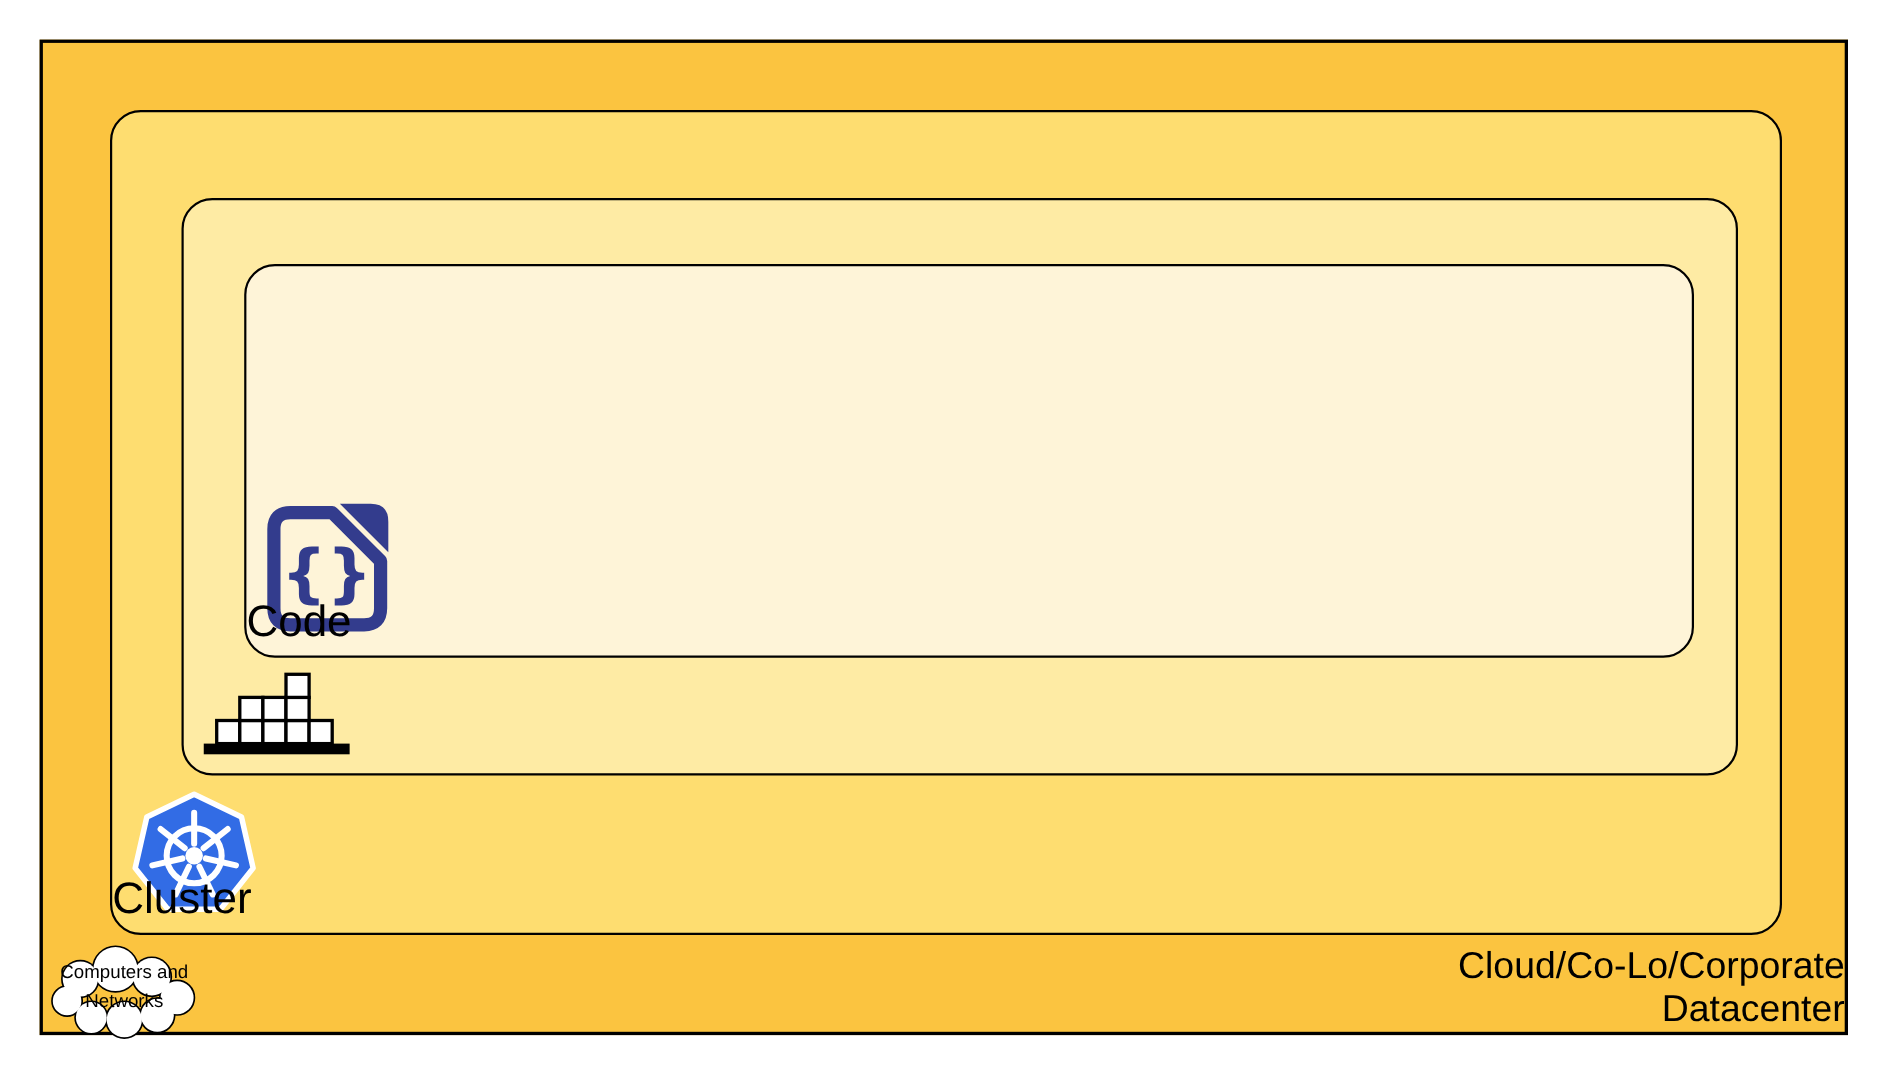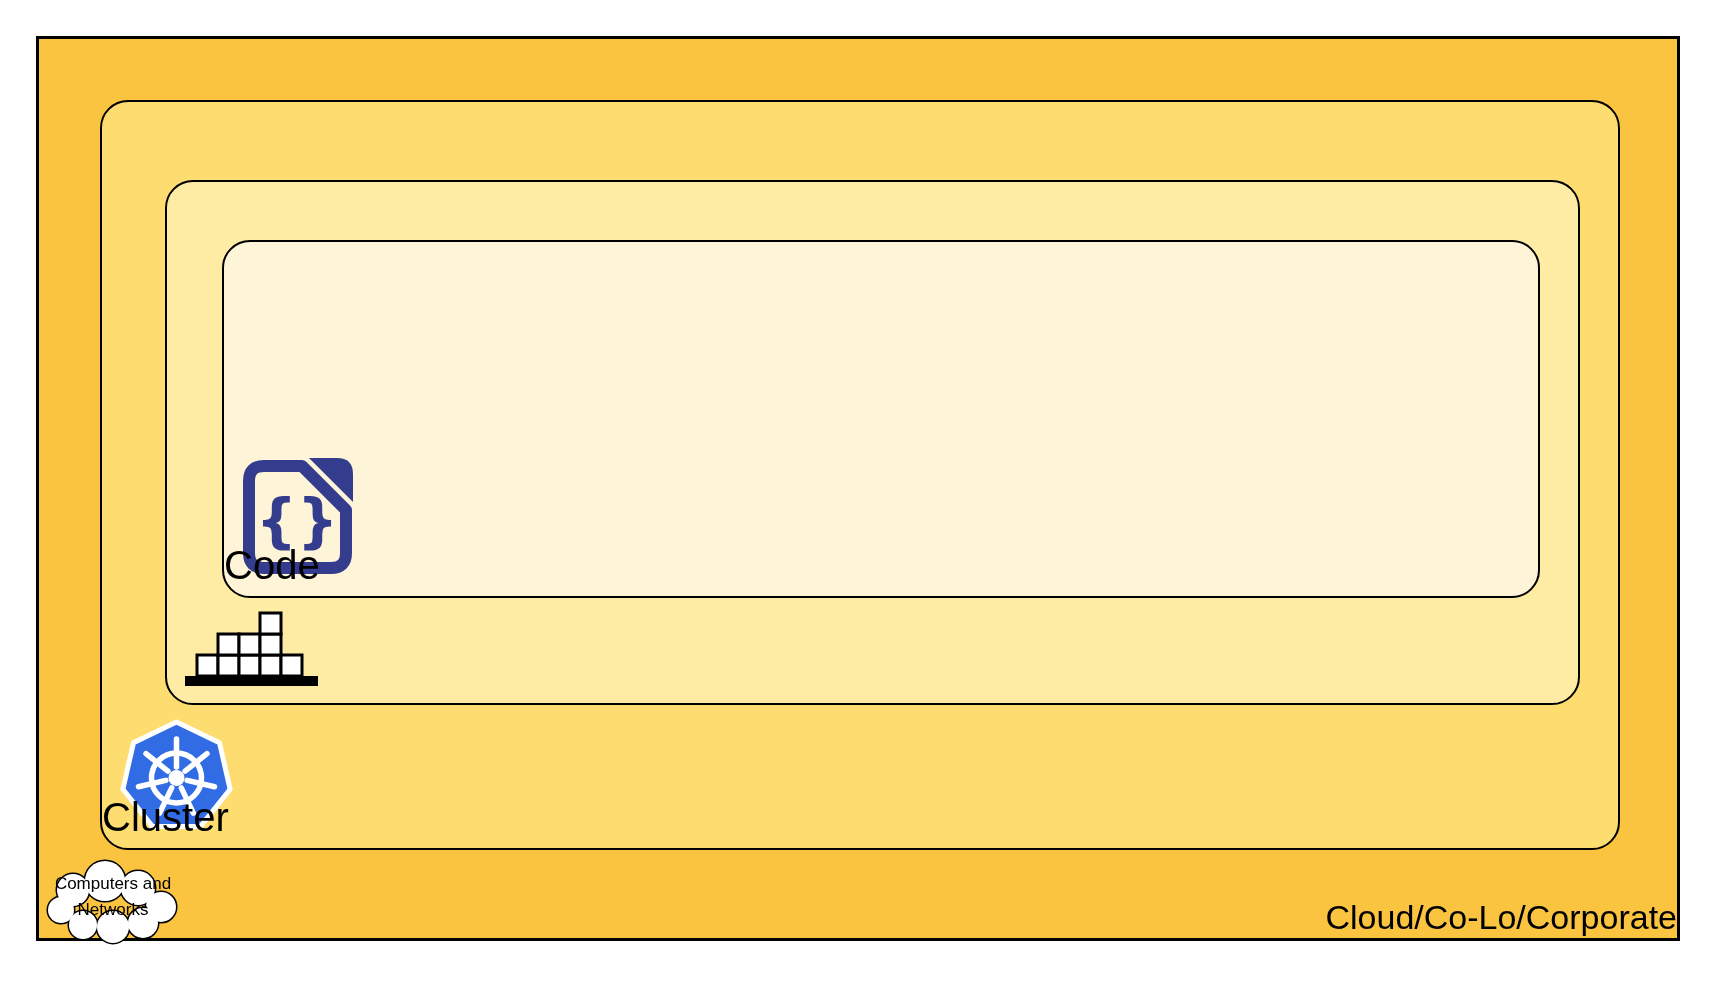--- a/index.html
+++ b/index.html
@@ -98,20 +98,21 @@
         <line x1="47.8" y1="67.4" x2="20.5" y2="73.7"></line>
         <line x1="49.9" y1="58.1" x2="28" y2="40.7"></line>
       </g>
       <circle cx="58.5" cy="65" r="8" fill="#FFFFFF"></circle>
     </svg>
     <div class="big-label cluster-label">Cluster</div>
   </div>
 
   <div class="dc-label">
     <div>Cloud/Co-Lo/Corporate</div>
+    <div>Datacenter</div>
   </div>
 
   <svg class="icon cloud-callout" width="140" height="92" viewBox="0 0 140 92">
     <g fill="#FFFFFF" stroke="#000000" stroke-width="3">
       <circle cx="30" cy="35" r="16"></circle>
       <circle cx="62" cy="26" r="20"></circle>
       <circle cx="95" cy="33" r="17"></circle>
       <circle cx="118" cy="52" r="15"></circle>
       <circle cx="100" cy="68" r="15"></circle>
       <circle cx="70" cy="72" r="16"></circle>

